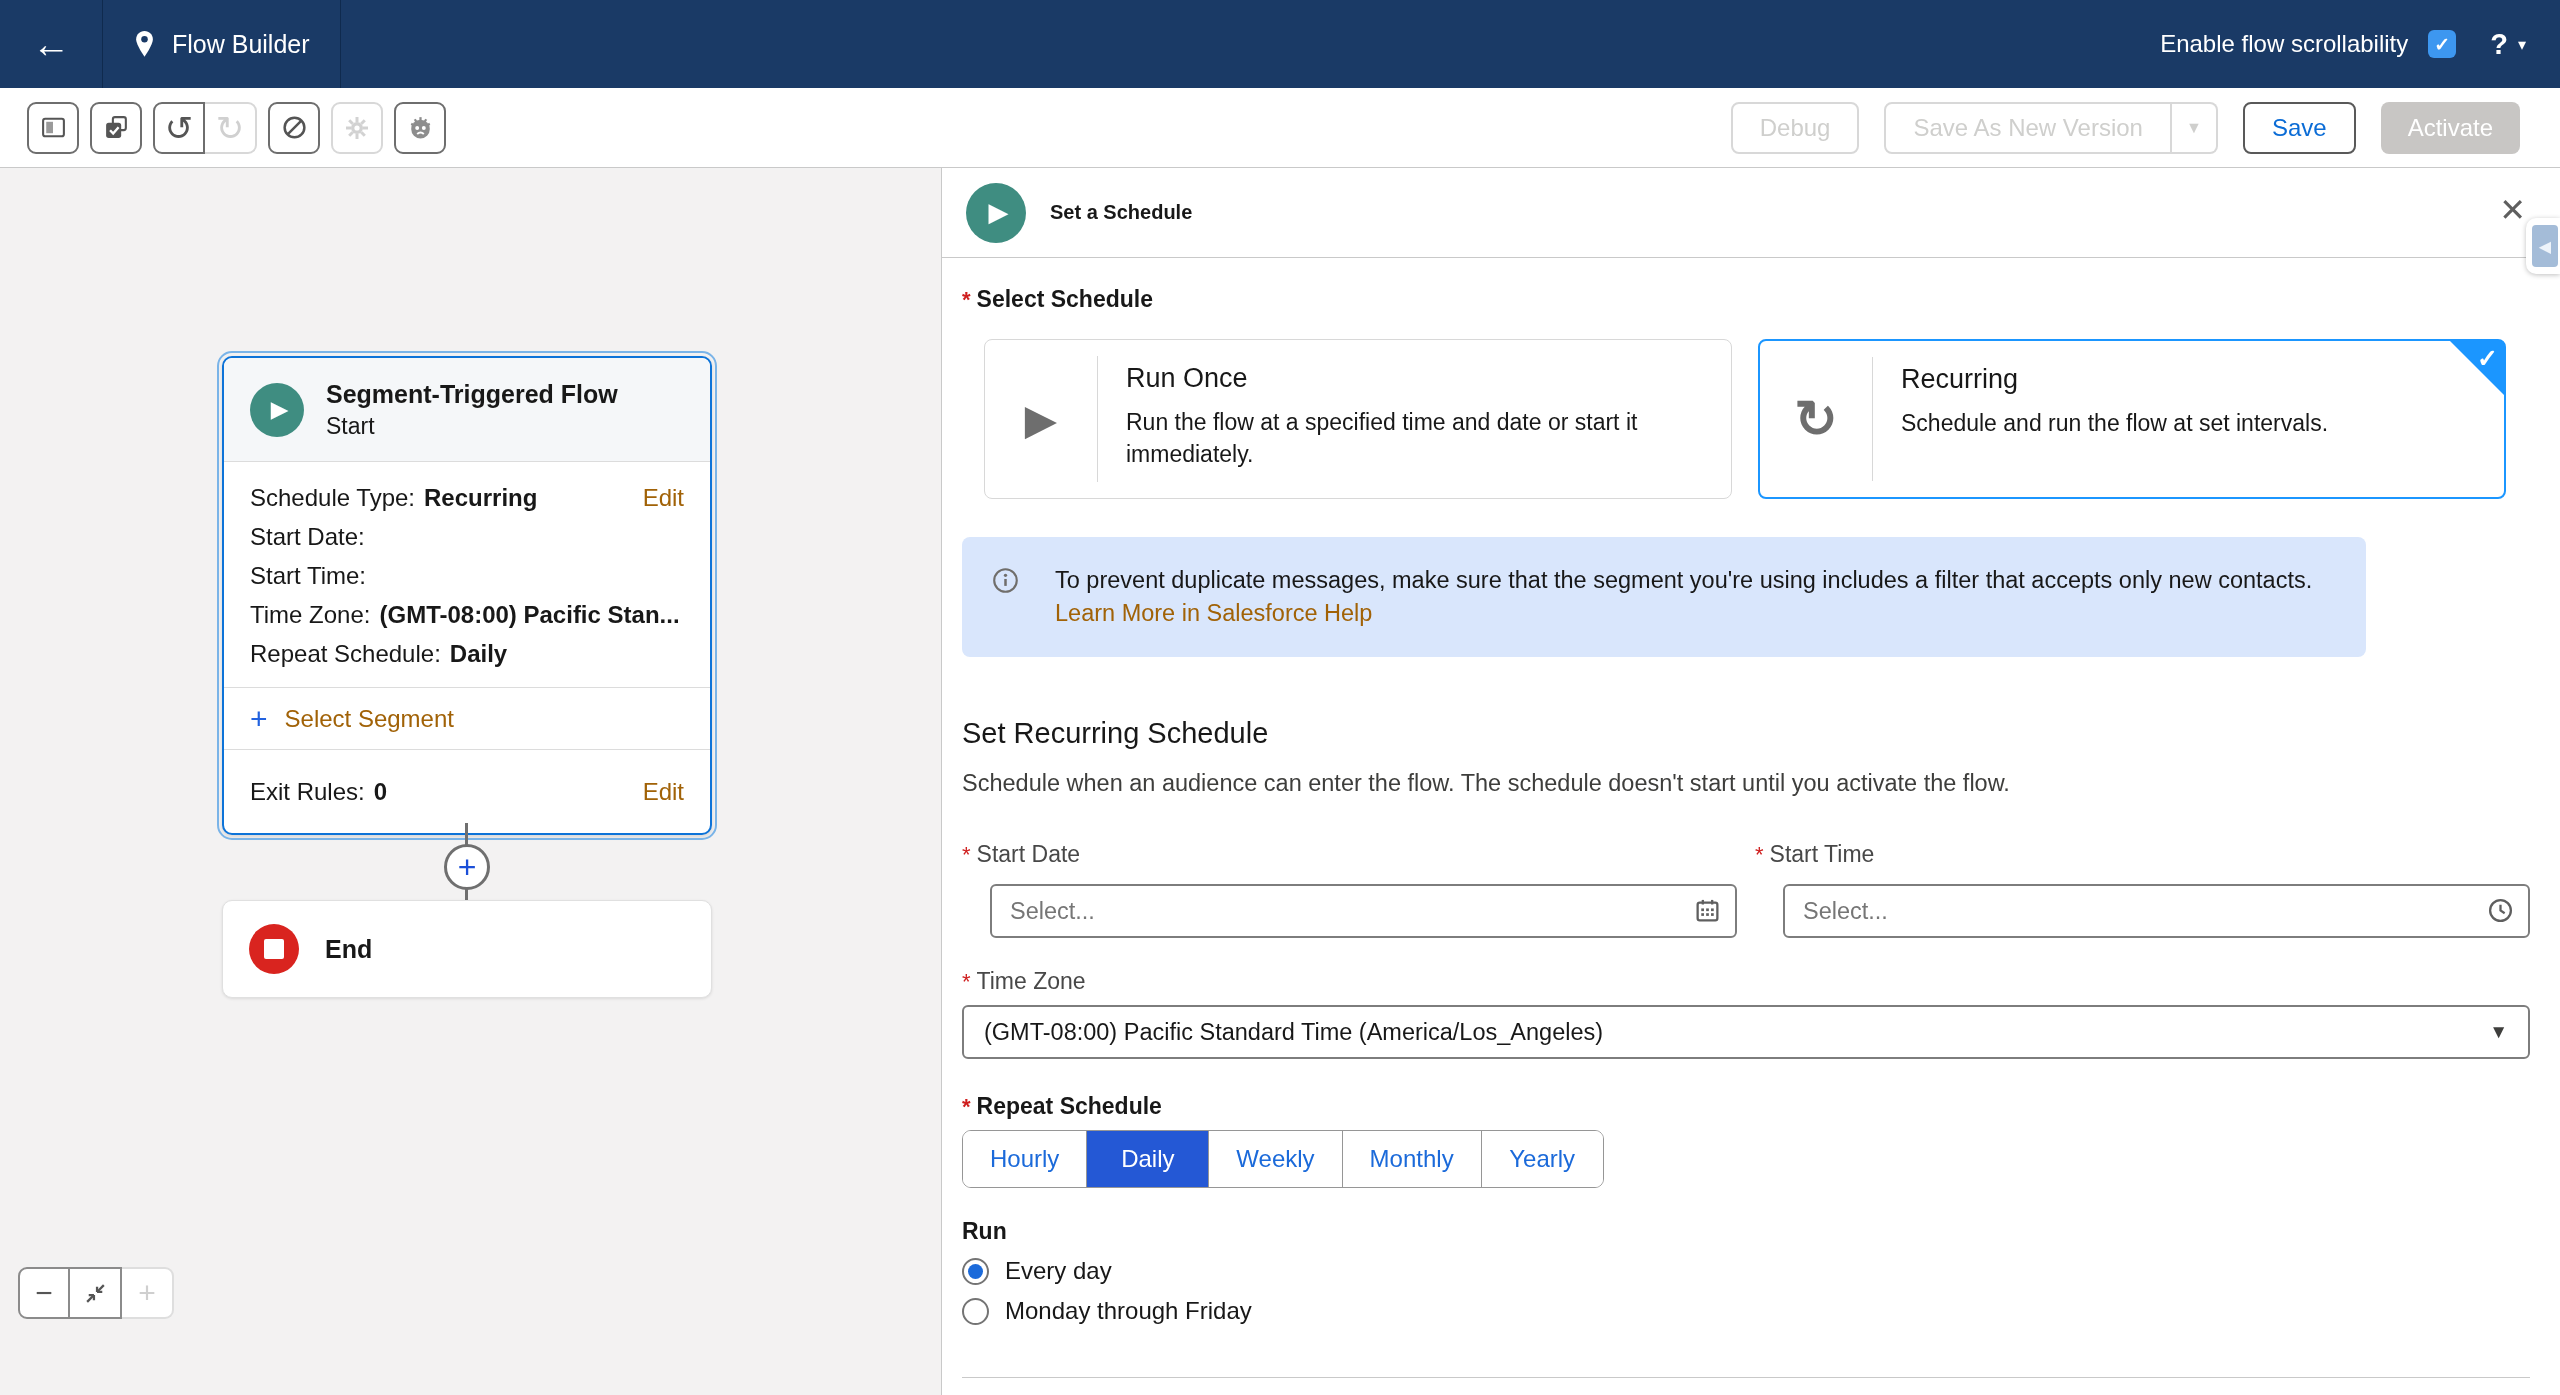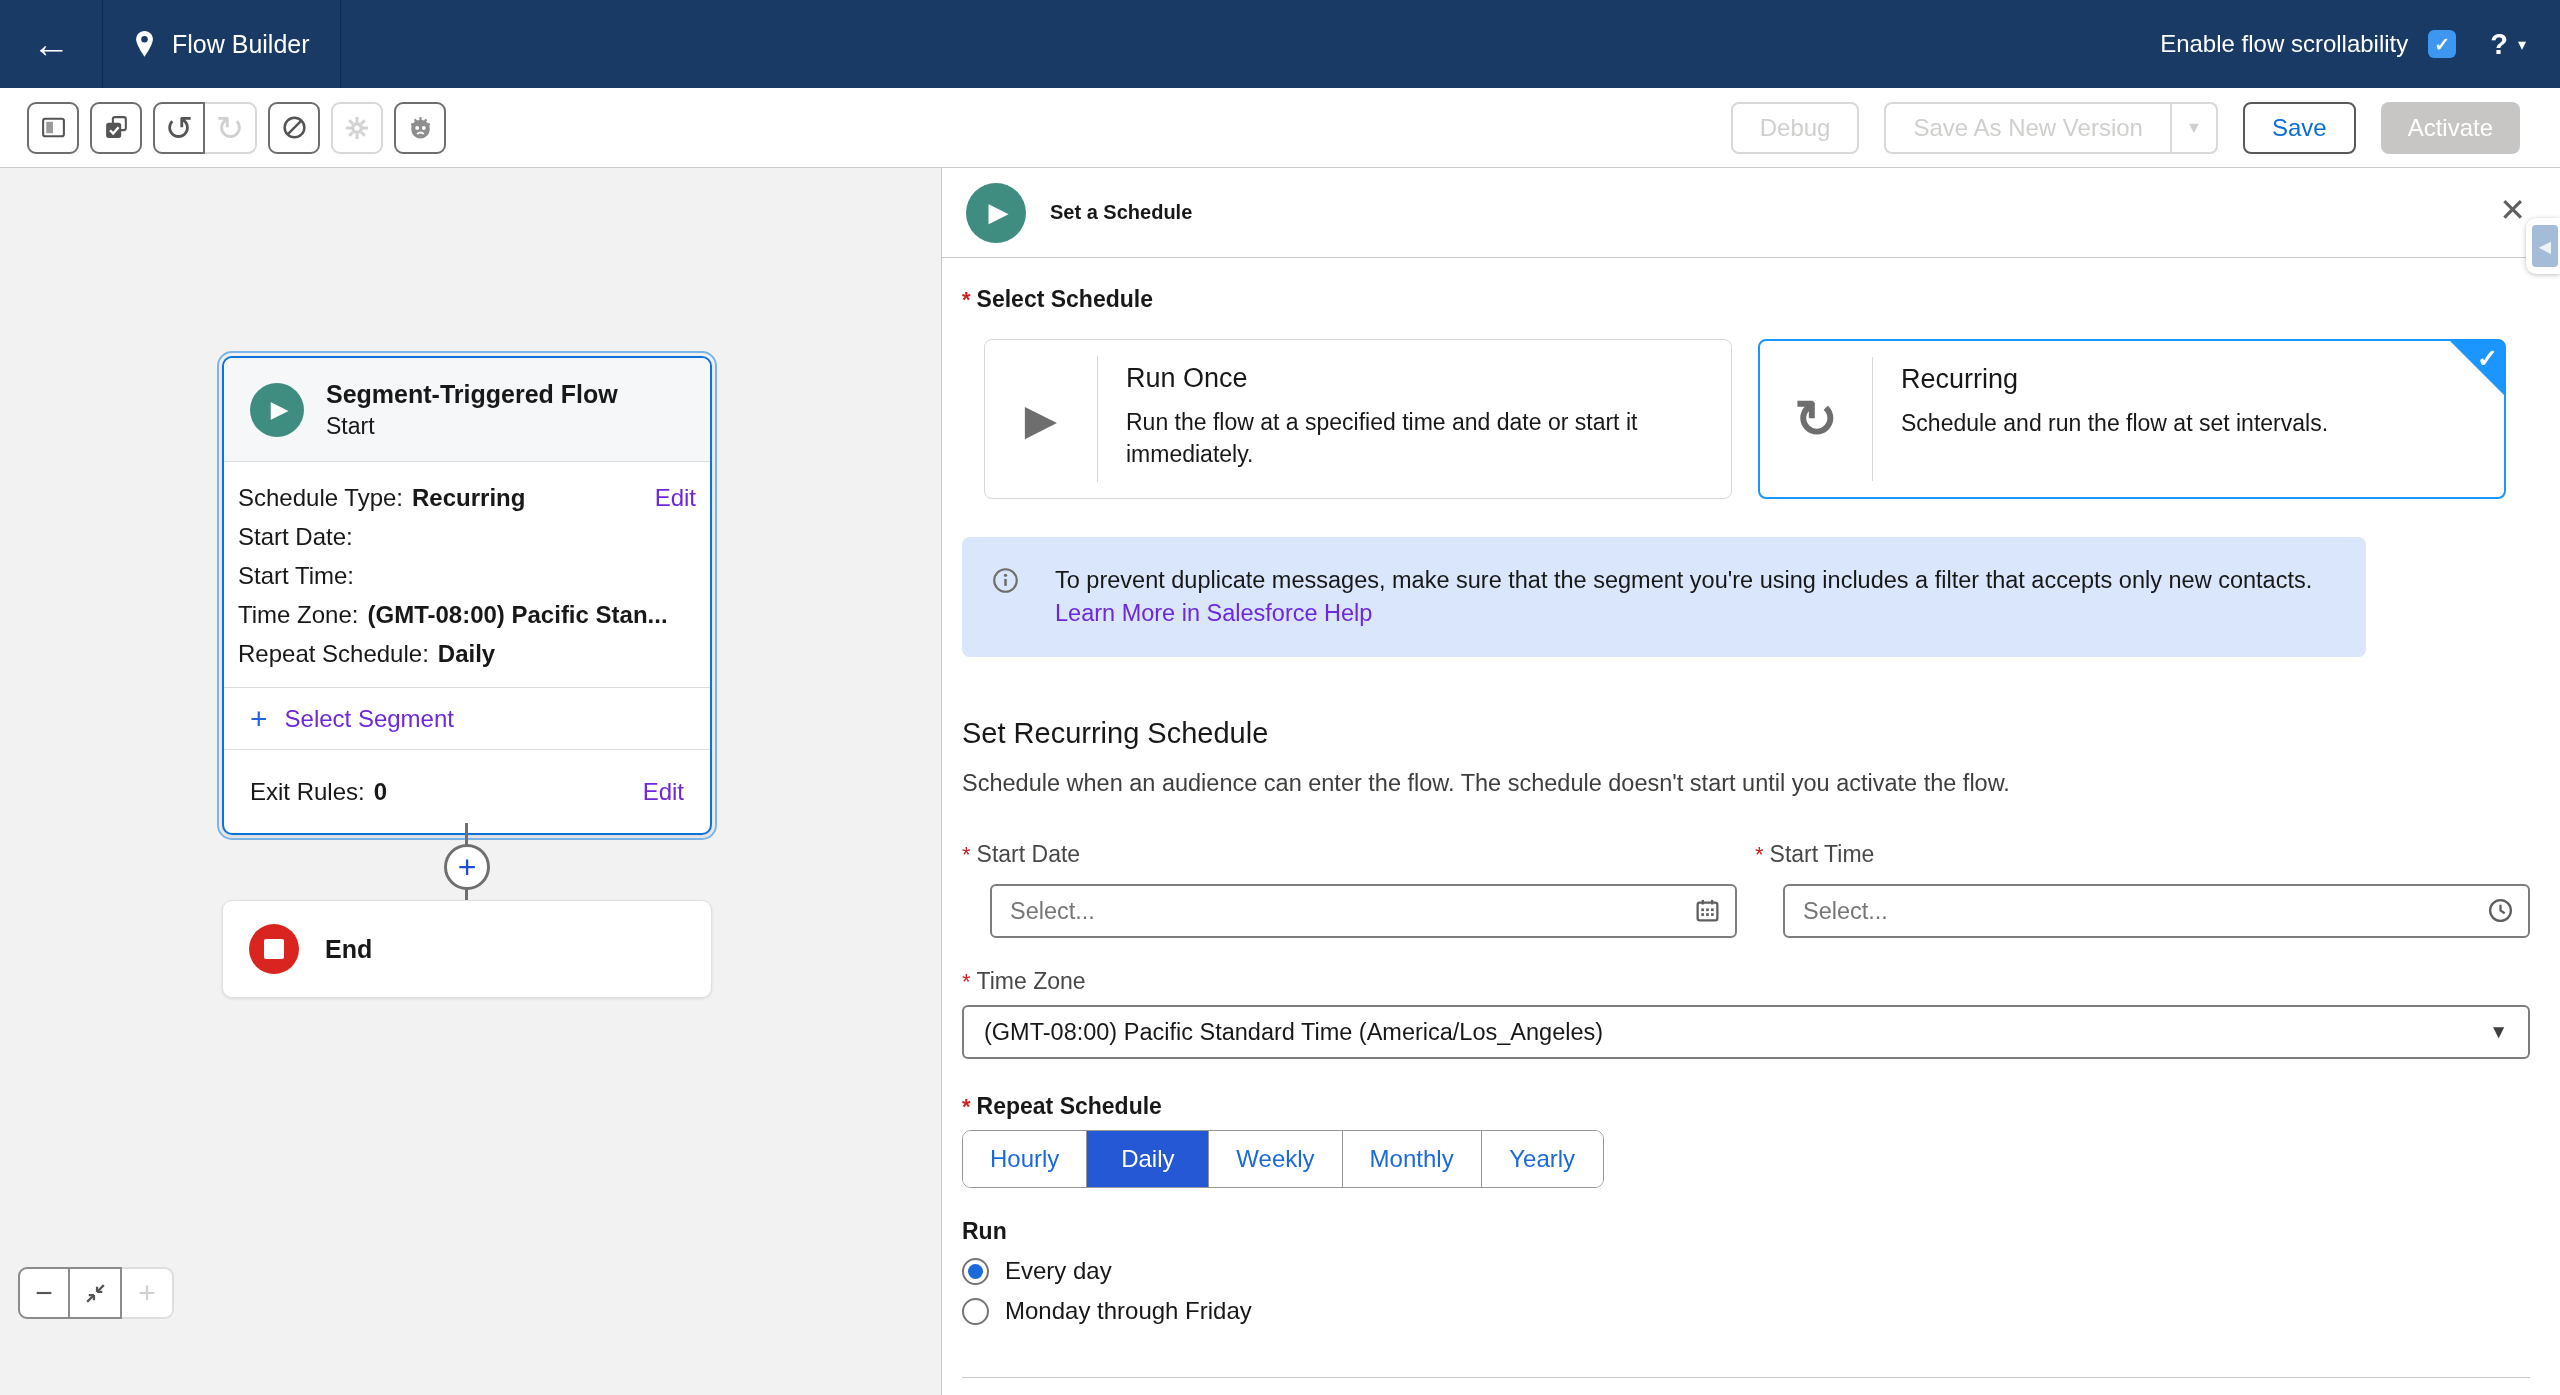--- a/index.html
+++ b/index.html
@@ -48,24 +48,24 @@
   .canvas { width:942px; background:#f3f2f2; border-right:1px solid #c9c9c9; position:relative; flex:none; }
   .node { position:absolute; left:222px; top:188px; width:490px; background:#fff; border-radius:10px;
           border:2px solid #0d73d8; outline:2px solid #7ab4e8; outline-offset:3px; box-shadow:0 2px 4px rgba(0,0,0,.12); }
   .node-hd { display:flex; align-items:center; gap:22px; padding:20px 26px; background:#f5f7f9;
              border-bottom:1px solid #dcdcdc; border-radius:9px 9px 0 0; }
   .circ { border-radius:50%; display:flex; align-items:center; justify-content:center; flex:none; }
   .circ.teal { background:#3f8d81; }
   .circ .tri { color:#fff; font-size:23px; padding-left:5px; }
   .node-title { font-size:25px; font-weight:bold; line-height:33px; }
   .node-sub { font-size:23px; line-height:30px; }
-  .node-body { padding:16px 14px 14px; font-size:24px; }
+  .node-body { padding:16px 26px 14px; font-size:24px; }
   .nrow { display:flex; align-items:baseline; line-height:39px; }
   .nrow b { margin-left:9px; white-space:nowrap; }
-  .link { color:#6d28d9; cursor:pointer; }
+  .link { color:#a16207; cursor:pointer; }
   .nrow .edit { margin-left:auto; font-size:24px; }
   .node-seg { border-top:1px solid #dcdcdc; height:62px; display:flex; align-items:center; gap:17px; padding:0 26px;
               font-size:24px; }
   .plus-glyph { color:#2262df; font-size:30px; line-height:1; }
   .node-exit { border-top:1px solid #dcdcdc; height:84px; display:flex; align-items:center; padding:0 26px; font-size:24px;
                border-radius:0 0 9px 9px; }
   .node-exit b { margin-left:9px; }
   .node-exit .edit { margin-left:auto; }
   .conn-line { position:absolute; left:465px; top:655px; width:3px; height:92px; background:#6f6f6f; }
   .conn-plus { position:absolute; left:444px; top:676px; width:46px; height:46px; border-radius:50%; background:#fff;

